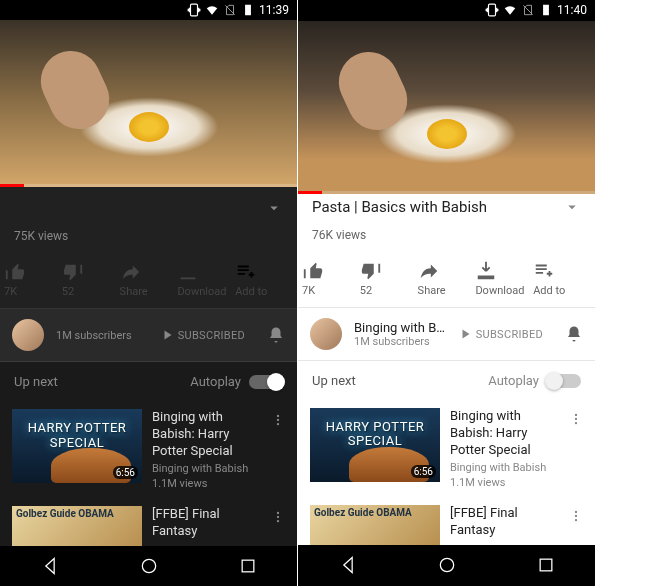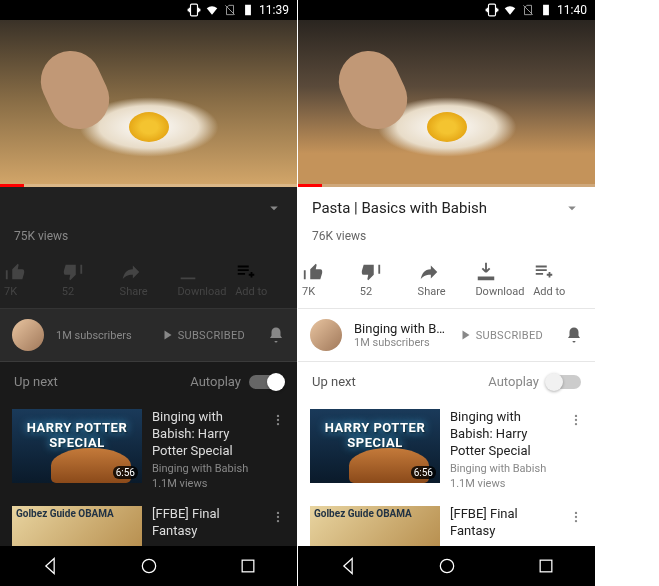--- a/index.html
+++ b/index.html
@@ -10,21 +10,21 @@
 .status-bar{height:22px;background:#000;display:flex;justify-content:flex-end;align-items:center;padding:0 8px;gap:4px;font-size:12px;color:#fff}
 .status-icon{width:14px;height:14px;fill:#fff}
 .video-area{height:185px;background:linear-gradient(180deg,#3a3228 0%,#8b6f47 50%,#d4a76a 100%);position:relative;overflow:hidden}
 .video-area.right-vid{background:linear-gradient(180deg,#2a2520 0%,#5a4a3a 40%,#c4935a 80%)}
 .flour-mound{position:absolute;bottom:30px;left:50%;transform:translateX(-50%);width:140px;height:60px;background:radial-gradient(ellipse at center,#f5f0e8 20%,#e8dcc8 50%,transparent 70%);border-radius:50%}
 .yolk{position:absolute;bottom:45px;left:50%;transform:translateX(-50%);width:40px;height:30px;background:radial-gradient(ellipse,#f4c430 30%,#e6a817 70%);border-radius:50%}
 .arm{position:absolute;top:30px;left:45px;width:60px;height:80px;background:#c19876;border-radius:30px;transform:rotate(-25deg)}
 .progress-bar{position:absolute;bottom:0;left:0;height:3px;width:100%;background:rgba(255,255,255,.2)}
 .progress-fill{height:3px;width:8%;background:#ff0000}
 .meta-dark{background:#212121;padding:12px 14px 8px}
-.meta-light{background:#fff;padding:12px 14px 8px}
+.meta-light{background:#fff;padding:4px 14px 8px}
 .title-row{display:flex;justify-content:space-between;align-items:flex-start}
 .title{font-size:15px;font-weight:400;color:#212121;flex:1}
 .dark-txt{color:#888}
 .views{font-size:12px;color:#888;margin-top:12px}
 .light-views{color:#666}
 .chevron{width:18px;height:18px;fill:#888}
 .action-row{display:flex;justify-content:space-around;padding:10px 4px;border-bottom:1px solid rgba(128,128,128,.2)}
 .action{display:flex;flex-direction:column;align-items:flex-start;gap:2px;flex:1}
 .action-icon{width:22px;height:22px;fill:#606060}
 .dark-icon{fill:#444}
@@ -43,21 +43,21 @@
 .upnext-label{font-size:13px;color:#888}
 .light-upnext{color:#555}
 .autoplay{display:flex;align-items:center;gap:8px;font-size:13px;color:#888}
 .toggle{width:34px;height:14px;border-radius:7px;background:#666;position:relative}
 .toggle-thumb{width:18px;height:18px;border-radius:50%;background:#fff;position:absolute;right:-2px;top:-2px;box-shadow:0 1px 3px rgba(0,0,0,.3)}
 .toggle-light{background:#ccc}
 .toggle-light .toggle-thumb{background:#f1f1f1;left:-2px;right:auto}
 .video-item{display:flex;padding:8px 12px;gap:10px}
 .thumb{width:130px;height:74px;background:#333;position:relative;flex-shrink:0;overflow:hidden}
 .thumb-hp{background:linear-gradient(180deg,#1a3a5a 0%,#0a1a2a 100%)}
-.thumb-overlay{position:absolute;top:12px;left:0;right:0;text-align:center;color:#fff;font-weight:700;font-size:13px;text-shadow:0 0 8px #4fc3f7,1px 1px 2px #000;line-height:1.1;letter-spacing:.5px}
+.thumb-overlay{position:absolute;top:12px;left:0;right:0;text-align:center;color:#fff;font-weight:400;font-size:13px;text-shadow:0 0 8px #4fc3f7,1px 1px 2px #000;line-height:1.1;letter-spacing:.5px}
 .pie{position:absolute;bottom:0;left:30%;width:80px;height:35px;background:linear-gradient(180deg,#c47a3a,#8b4a1a);border-radius:50% 50% 5px 5px}
 .duration{position:absolute;bottom:4px;right:4px;background:rgba(0,0,0,.8);color:#fff;font-size:10px;padding:1px 3px;border-radius:6px}
 .item-info{flex:1;min-width:0}
 .item-title{font-size:13px;color:#212121;line-height:1.3}
 .dark-item-title{color:#ddd}
 .item-meta{font-size:11px;color:#888;margin-top:2px}
 .item-menu{width:14px;fill:#888;align-self:flex-start;margin-top:4px}
 .thumb2{background:linear-gradient(135deg,#e8d4a0 0%,#b89050 100%);height:40px}
 .golbez2{position:absolute;top:2px;left:4px;font-size:10px;font-weight:bold;color:#234}
 .navbar{height:44px;background:#000;display:flex;justify-content:space-around;align-items:center;margin-top:auto}

